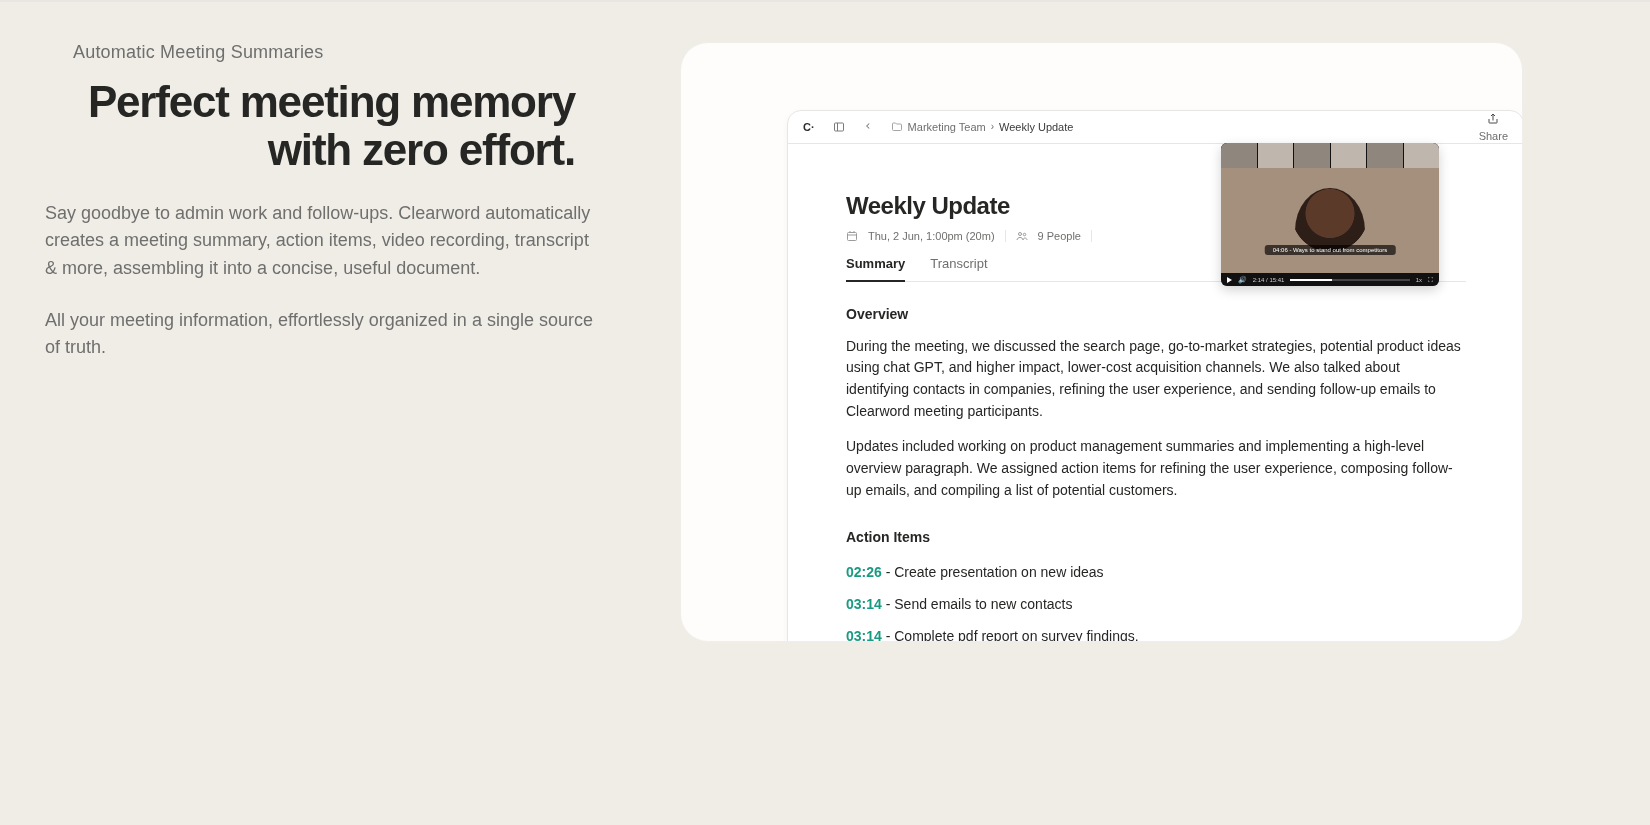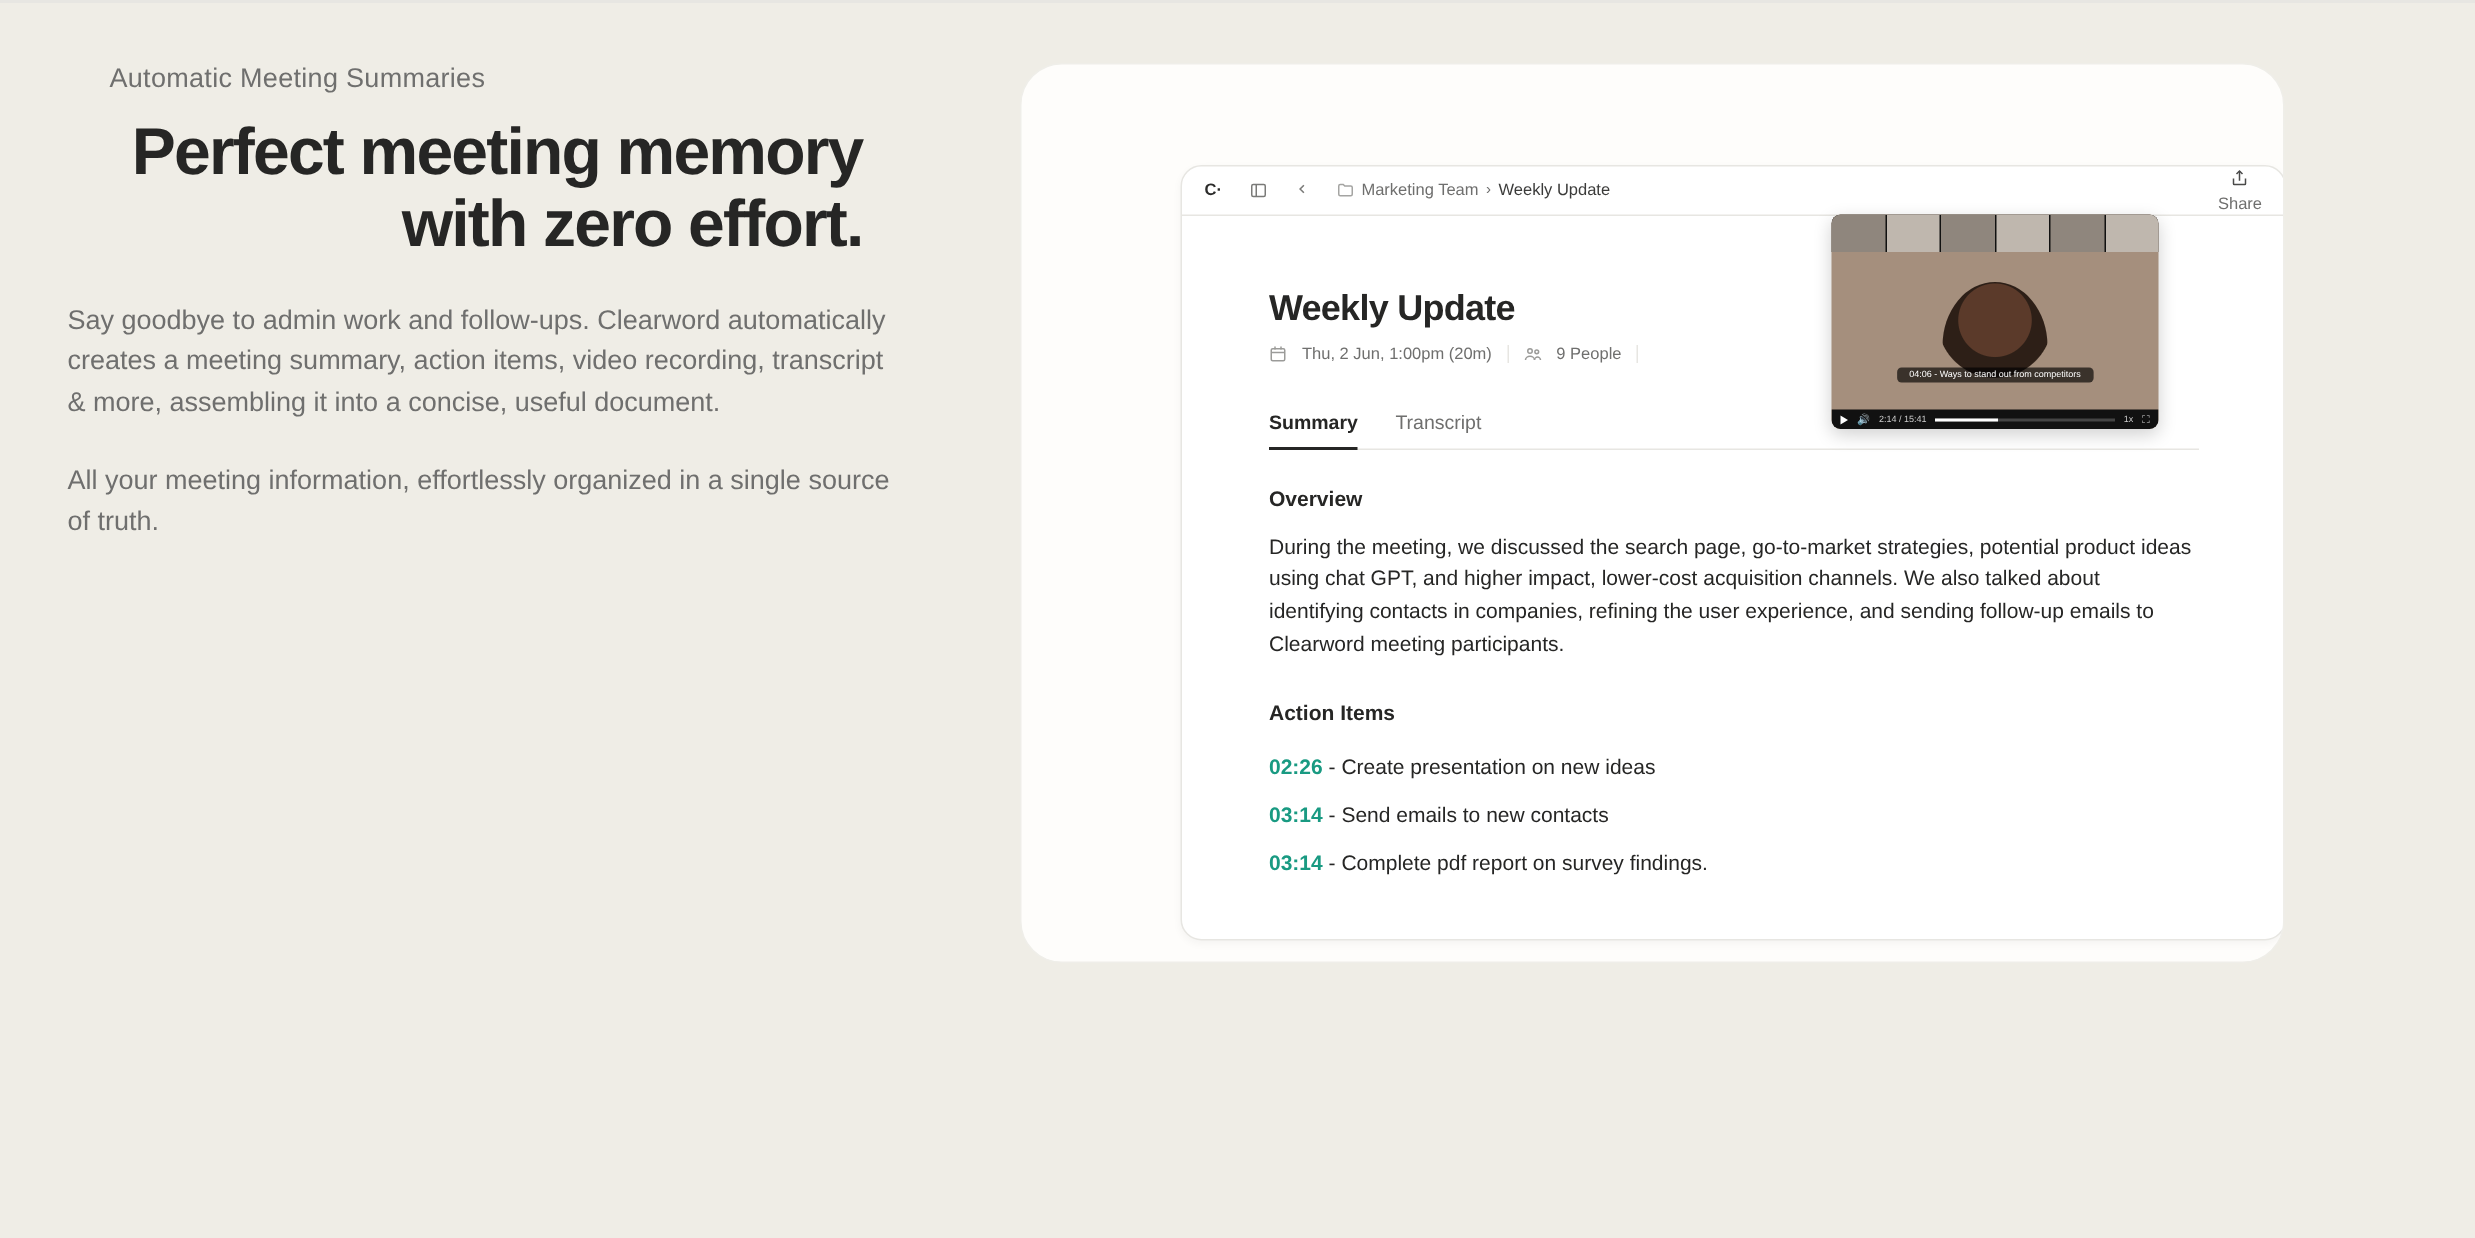--- a/index.html
+++ b/index.html
@@ -92,21 +92,21 @@
     font-size:24px;font-weight:800;letter-spacing:-0.5px;color:var(--text);
     margin-top:30px;
   }
   .meta{
     display:flex;align-items:center;gap:10px;
     font-size:11px;color:var(--muted);
     margin-top:10px;
   }
   .meta .sep{width:1px;height:12px;background:var(--border);}
   .tabs{
-    display:flex;gap:25px;margin-top:32px;
+    display:flex;gap:25px;margin-top:14px;
     border-bottom:1px solid var(--border);
     font-size:13px;color:var(--muted);text-align:right;
   }
   .tab{
     padding-bottom:9px;cursor:pointer;
   }
   .tab.active{color:var(--text);font-weight:600;border-bottom:2px solid var(--text);margin-bottom:-1px;}
   .content{
     padding:22px 57px 30px 58px;
     font-size:14px;color:var(--text);line-height:1.55;
@@ -228,20 +228,21 @@
         </div>
         <div class="tabs">
           <div class="tab active">Summary</div>
           <div class="tab">Transcript</div>
         </div>
       </div>
 
       <div class="content">
         <h4>Overview</h4>
         <p>During the meeting, we discussed the search page, go-to-market strategies, potential product ideas using chat GPT, and higher impact, lower-cost acquisition channels. We also talked about identifying contacts in companies, refining the user experience, and sending follow-up emails to Clearword meeting participants.</p>
+        <p>Updates included working on product management summaries and implementing a high-level overview paragraph. We assigned action items for refining the user experience, composing follow-up emails, and compiling a list of potential customers.</p>
 
         <h4 class="ai">Action Items</h4>
         <div class="ai-item">
           <span class="ts">02:26</span><span> - Create presentation on new ideas</span>
         </div>
         <div class="ai-item">
           <span class="ts">03:14</span><span> - Send emails to new contacts</span>
         </div>
         <div class="ai-item">
           <span class="ts">03:14</span><span> - Complete pdf report on survey findings.</span>

